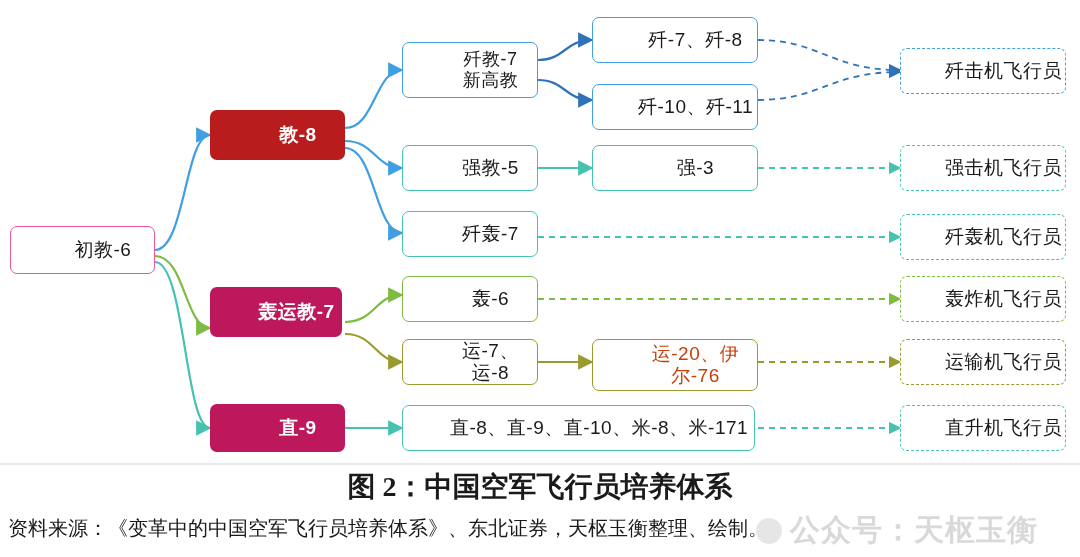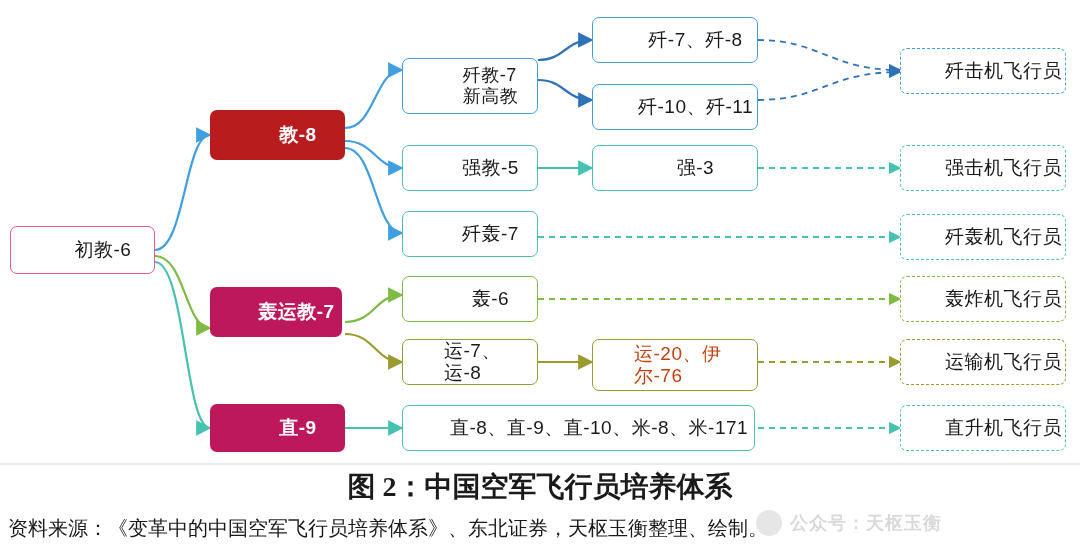--- a/index.html
+++ b/index.html
@@ -19,21 +19,21 @@
   svg.links {
     position: absolute; left: 0; top: 0;
     width: 1080px; height: 468px;
     pointer-events: none;
   }
   .node {
     position: absolute;
     display: flex;
     align-items: center;
     justify-content: center;
-    text-align: left;
+    text-align: center;
     border-radius: 7px;
     font-size: 19px;
     line-height: 1.15;
     letter-spacing: 0.5px;
     background: #ffffff;
     white-space: pre-line;
     padding-left: 41px;
   }
   .node.filled { color: #ffffff; font-weight: bold; }
   .node.outline { border-width: 1.6px; border-style: solid; }
@@ -54,21 +54,21 @@
     left: 8px; top: 515px;
     width: 1064px;
     font-family: "Liberation Serif", serif;
     font-size: 20px;
     color: #1a1a1a;
   }
   .watermark {
     position: absolute;
     left: 756px; top: 510px;
     font-family: "Liberation Sans", sans-serif;
-    font-size: 18px;
+    font-size: 30px;
     font-weight: bold;
     color: #d9d9d9;
     letter-spacing: 1px;
     display: flex;
     align-items: center;
     gap: 8px;
   }
   .wm-badge {
     width: 26px; height: 26px;
     border-radius: 50%;
@@ -134,21 +134,21 @@
     <path d="M 758 362 L 900 362" fill="none" stroke="#9a9a2e" stroke-width="1.8" stroke-dasharray="6 5" marker-end="url(#ar-olive)"></path>
     <path d="M 758 428 L 900 428" fill="none" stroke="#46c2b0" stroke-width="1.8" stroke-dasharray="6 5" marker-end="url(#ar-teal)"></path>
   </svg>
 
   <div class="node outline" style="left:10px; top:226px; width:145px; height:48px; border-color:#e8579a; color:#1a1a1a;">初教-6</div>
 
   <div class="node filled" style="left:210px; top:110px; width:135px; height:50px; background:#b91c1c;">教-8</div>
   <div class="node filled" style="left:210px; top:287px; width:132px; height:50px; background:#be185d;">轰运教-7</div>
   <div class="node filled" style="left:210px; top:404px; width:135px; height:48px; background:#be185d;">直-9</div>
 
-  <div class="node outline" style="left:402px; top:58px; width:136px; height:56px; border-color:#3f9fe0; color:#1a1a1a; font-size:18px;">歼教-7
+  <div class="node outline" style="left:402px; top:42px; width:136px; height:56px; border-color:#3f9fe0; color:#1a1a1a; font-size:18px;">歼教-7
 新高教</div>
   <div class="node outline" style="left:402px; top:145px; width:136px; height:46px; border-color:#46c2b0; color:#1a1a1a;">强教-5</div>
   <div class="node outline" style="left:402px; top:211px; width:136px; height:46px; border-color:#46c2b0; color:#1a1a1a;">歼轰-7</div>
   <div class="node outline" style="left:402px; top:276px; width:136px; height:46px; border-color:#7dbb42; color:#1a1a1a;">轰-6</div>
   <div class="node outline" style="left:402px; top:339px; width:136px; height:46px; border-color:#9a9a2e; color:#1a1a1a;">运-7、运-8</div>
   <div class="node outline" style="left:402px; top:405px; width:353px; height:46px; border-color:#46c2b0; color:#1a1a1a;">直-8、直-9、直-10、米-8、米-171</div>
 
   <div class="node outline" style="left:592px; top:17px; width:166px; height:46px; border-color:#3f9fe0; color:#1a1a1a;">歼-7、歼-8</div>
   <div class="node outline" style="left:592px; top:84px; width:166px; height:46px; border-color:#3f9fe0; color:#1a1a1a;">歼-10、歼-11</div>
   <div class="node outline" style="left:592px; top:145px; width:166px; height:46px; border-color:#46c2b0; color:#1a1a1a;">强-3</div>

